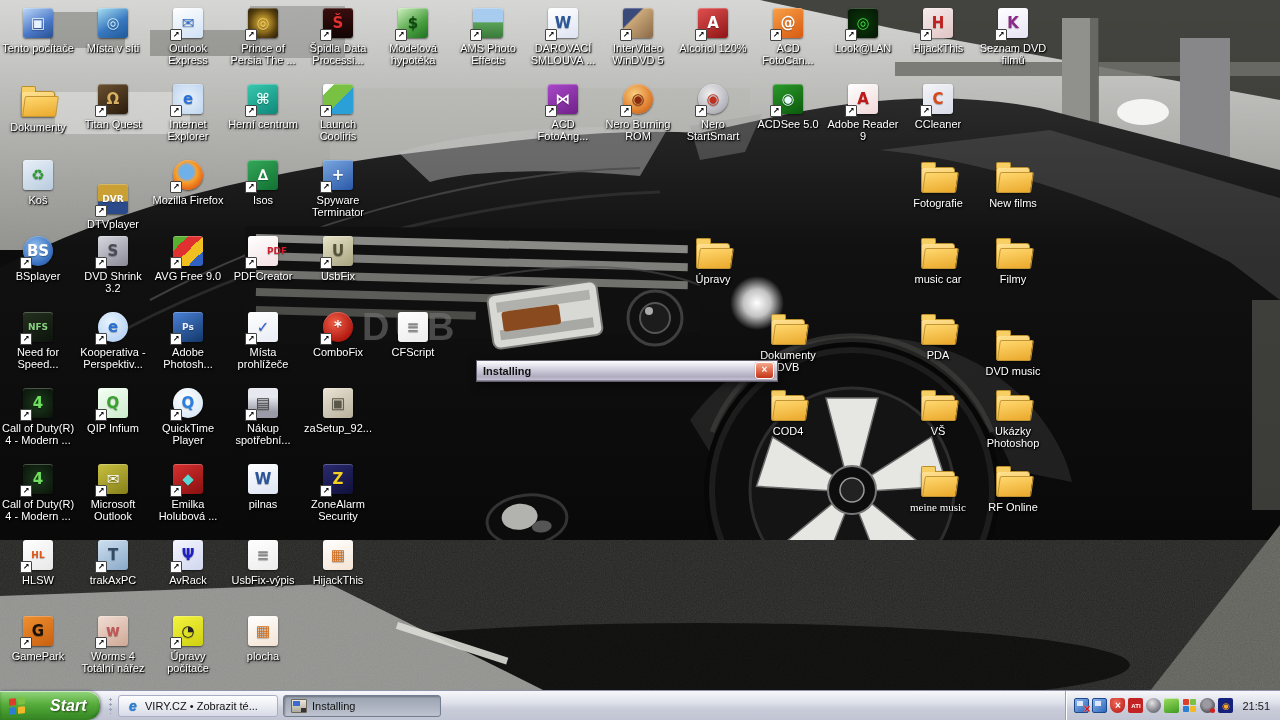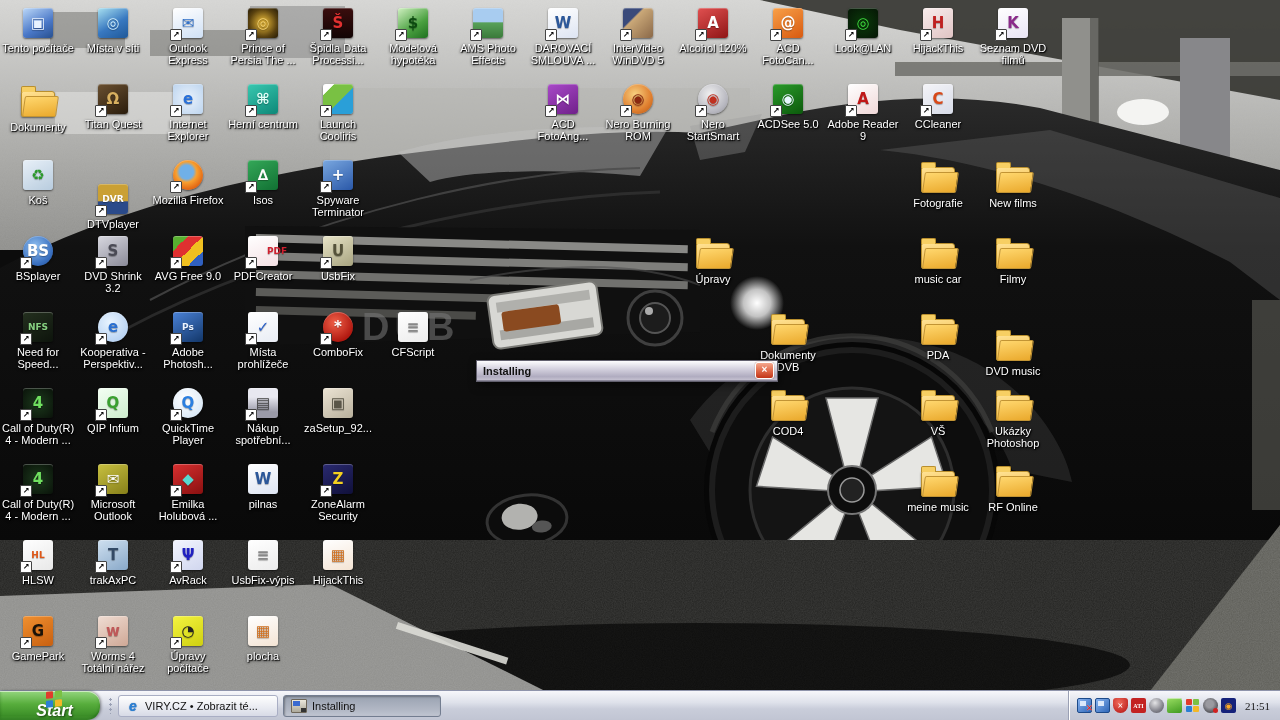--- a/index.html
+++ b/index.html
@@ -51,21 +51,21 @@
   #cancel-btn{display:block;margin:9px auto 0;width:86px;height:20px;
           background:linear-gradient(#ffffff,#ece9e0 55%,#d8d4c6);border:1px solid #a8a494;border-radius:3px;
           color:#9a988c;font-size:11px;text-align:center;line-height:18px;}
 
   
   #taskbar{position:absolute;left:0;bottom:0;width:1280px;height:29px;z-index:100;
           background:linear-gradient(#f7f7fb,#dee1ea 40%,#c9cdda 62%,#c1c5d3);border-top:1px solid #8f94ab;}
   #start-btn{position:absolute;left:0;top:0;height:29px;width:100px;border-radius:0 13px 13px 0;
           background:linear-gradient(#94d67e,#57ad3c 45%,#3c8f28 85%,#4ea337);
           box-shadow:inset 0 1px 0 rgba(255,255,255,.55),inset 0 -2px 3px rgba(0,60,0,.35),1px 0 3px rgba(0,0,0,.45);
-          display:flex;align-items:center;gap:0;padding-left:9px;box-sizing:border-box;cursor:pointer;flex-direction:column;}
+          display:flex;align-items:center;gap:24px;padding-left:9px;box-sizing:border-box;cursor:pointer;}
   #start-label{color:#fff;font-weight:bold;font-style:italic;font-size:16px;text-shadow:1px 1px 2px rgba(0,0,0,.55);}
   .winflag{position:relative;width:17px;height:16px;transform:skewY(-6deg);}
   .winflag::before{content:"";position:absolute;left:0;top:0;width:7px;height:7px;background:#e03c2c;border-radius:1px;
           box-shadow:9px 0 0 #7bc143,0 9px 0 #2a7fd4,9px 9px 0 #f2b827;}
   #ql-grip{position:absolute;left:108px;top:6px;bottom:6px;width:5px;
           background-image:radial-gradient(circle,#9aa0b4 34%,transparent 36%);background-size:5px 5px;}
   .task-btn{position:absolute;top:4px;height:22px;border-radius:3px;display:flex;align-items:center;gap:5px;
           padding:0 7px;box-sizing:border-box;font-size:11px;color:#111;cursor:pointer;overflow:hidden;white-space:nowrap;}
   .task-btn.normal{background:linear-gradient(#fefefe,#e8eaf1 60%,#d7dae6);border:1px solid #a9aec4;}
   .task-btn.pressed{background:linear-gradient(#9aa2b1,#b2b8c5 70%,#c0c5d1);border:1px solid #737d90;
@@ -73,21 +73,21 @@
   .tb-label{overflow:hidden;text-overflow:ellipsis;}
   .tb-ico{flex:0 0 auto;display:inline-flex;align-items:center;justify-content:center;}
   .tb-ico.ie{width:14px;height:14px;color:#2a7fd4;font-weight:bold;font-style:italic;font-size:14px;
           text-shadow:0 0 1px #1a5aa0;}
   .tb-ico.installer{width:14px;height:12px;background:linear-gradient(#ece8dc,#aca89a);border:1px solid #6f675a;
           position:relative;border-radius:1px;}
   .tb-ico.installer::before{content:"";position:absolute;left:1px;top:1px;width:7px;height:5px;background:#3a6ad0;}
   .tb-ico.installer::after{content:"";position:absolute;right:0;bottom:0;width:5px;height:4px;background:#333;}
 
   #tray{position:absolute;right:0;top:0;height:29px;display:flex;align-items:center;gap:3px;
-        padding:0 10px 0 8px;border-left:1px solid #9aa0b4;box-shadow:inset 1px 0 0 #fff;font-family:Liberation Serif, serif;}
+        padding:0 10px 0 8px;border-left:1px solid #9aa0b4;box-shadow:inset 1px 0 0 #fff;}
   .tray-ico{position:relative;width:15px;height:15px;flex:0 0 auto;display:inline-flex;align-items:center;justify-content:center;}
   .tray-ico.network-offline,.tray-ico.network{background:linear-gradient(135deg,#8ab4ef,#2e66b8);border:1px solid #1c4a8a;border-radius:2px;box-sizing:border-box;}
   .tray-ico.network-offline::before,.tray-ico.network::before{content:"";position:absolute;left:2px;top:2px;width:6px;height:5px;background:#dce8fa;}
   .tray-ico.network-offline::after{content:"×";position:absolute;right:-2px;bottom:-4px;color:#e01414;font-weight:bold;font-size:12px;text-shadow:0 0 1px #fff;}
   .tray-ico.security-alert{background:radial-gradient(circle at 40% 30%,#f06a5a,#b01010);border-radius:3px 3px 50% 50%;
         color:#fff;font-weight:bold;font-size:10px;}
   .tray-ico.security-alert::after{content:"×";}
   .tray-ico.ati{background:#c32222;border-radius:2px;color:#fff;font-weight:bold;font-size:6px;letter-spacing:0;}
   .tray-ico.volume{background:radial-gradient(circle at 40% 32%,#e4e4e6,#83838c 60%,#4e4e58);border-radius:50%;}
   .tray-ico.spyware-terminator{background:linear-gradient(160deg,#9ade62,#3f9a20);border-radius:2px;
@@ -587,21 +587,21 @@
         </div>
         <div class="icon-label">pilnas</div>
       </div>
       <div class="icon-cell" style="left: 301px; top: 464px;">
         <div class="tile" style="background: linear-gradient(150deg, rgb(42, 42, 112), rgb(16, 16, 58));">
           <span class="glyph" style="color: rgb(245, 208, 32); font-size: 15px;">Z</span>
           <span class="arrow">↗</span>
         </div>
         <div class="icon-label">ZoneAlarm Security</div>
       </div>
-      <div class="icon-cell" style="left: 901px; top: 464px;">
+      <div class="icon-cell" style="left: 901px; top: 464px; font-family: Liberation Serif, serif;">
         <div class="tile folder-shape"></div>
         <div class="icon-label">meine music</div>
       </div>
       <div class="icon-cell" style="left: 976px; top: 464px;">
         <div class="tile folder-shape"></div>
         <div class="icon-label">RF Online</div>
       </div>
       <div class="icon-cell" style="left: 1px; top: 540px;">
         <div class="tile" style="background: linear-gradient(150deg, rgb(255, 255, 255), rgb(232, 232, 232));">
           <span class="glyph" style="color: rgb(224, 88, 24); font-size: 9px;">HL</span>

